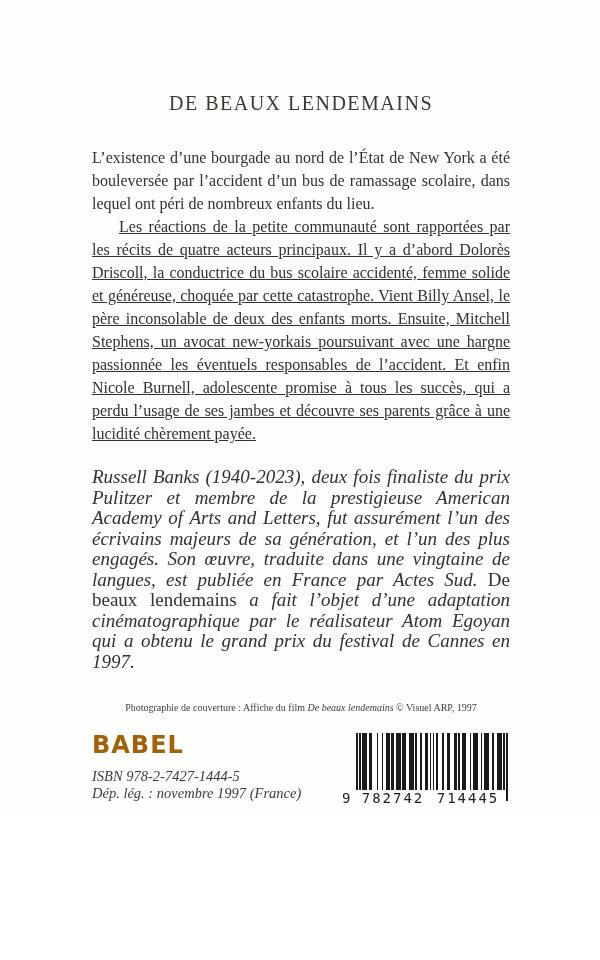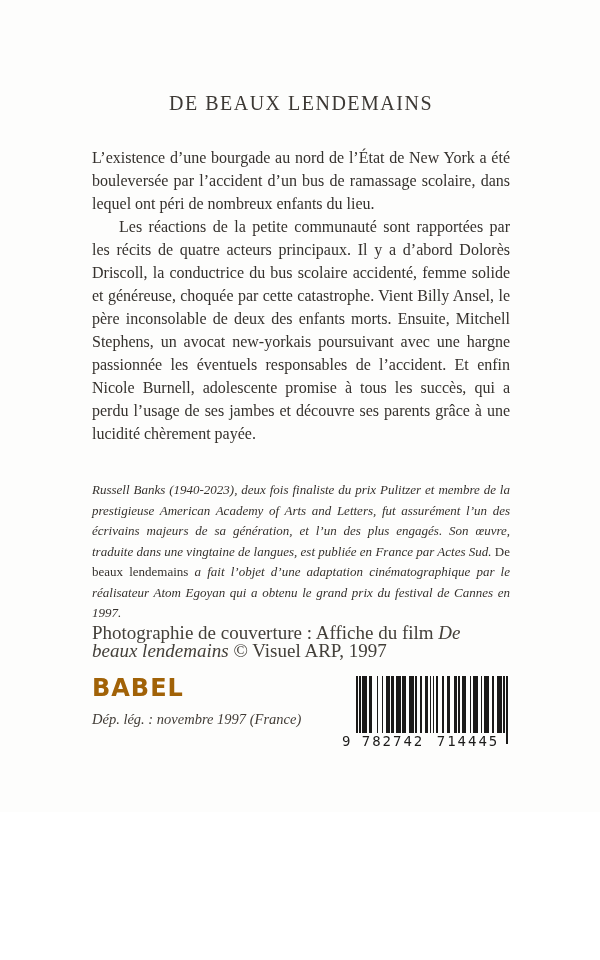--- a/index.html
+++ b/index.html
@@ -29,37 +29,38 @@
   }
 
   .synopsis {
     margin-top: 31px;
     font-size: 16px;
     line-height: 23px;
     text-align: justify;
     hyphens: auto;
   }
   .synopsis p { margin: 0; }
-  .synopsis p.indent { text-indent: 27px; }
+  .synopsis p.indent { text-indent: 27px; text-decoration: underline; }
 
   .bio {
-    margin-top: 35px;
-    font-size: 13px;
+    margin-top: 22px;
+    font-size: 19px;
     line-height: 20.5px;
     font-style: italic;
     text-align: justify;
     hyphens: auto;
   }
   .bio .roman { font-style: normal; }
 
   .credit {
-    font-size: 19px;
+    margin-top: 27px;
+    font-size: 10px;
     line-height: 18px;
     color: #44403a;
-    text-align: left;
+    text-align: center;
   }
   .credit .ital { font-style: italic; }
 
   .imprint-row {
     margin-top: 14px;
     display: flex;
     justify-content: space-between;
     align-items: flex-start;
   }
 
@@ -116,20 +117,21 @@
 
   <div class="credit">
     <span>Photographie de couverture : Affiche du film </span><span class="ital">De beaux lendemains</span><span> © Visuel ARP, 1997</span>
   </div>
 
   <div class="imprint-row">
 
     <div>
       <p class="babel-logo">BABEL</p>
       <div class="imprint-lines">
+        <p class="line">ISBN 978-2-7427-1444-5</p>
         <p class="line">Dép. lég. : novembre 1997 (France)</p>
 
       </div>
     </div>
 
     <div class="barcode">
       <svg id="bars-svg" width="152" height="68" viewBox="0 0 95 68" preserveAspectRatio="none" shape-rendering="crispEdges">
           <rect x="0" y="0" width="1" height="68" fill="#1b1a19"></rect>
           <rect x="2" y="0" width="1" height="68" fill="#1b1a19"></rect>
           <rect x="4" y="0" width="1" height="57" fill="#1b1a19"></rect>

